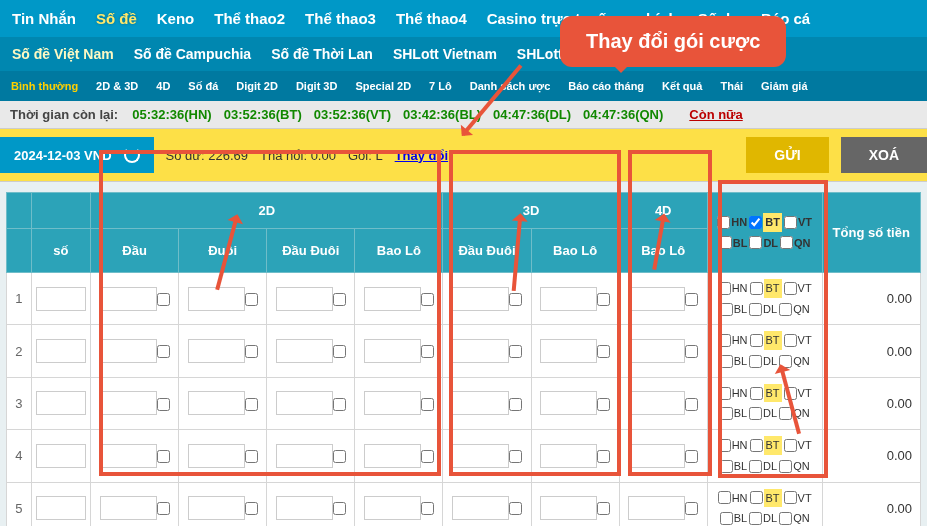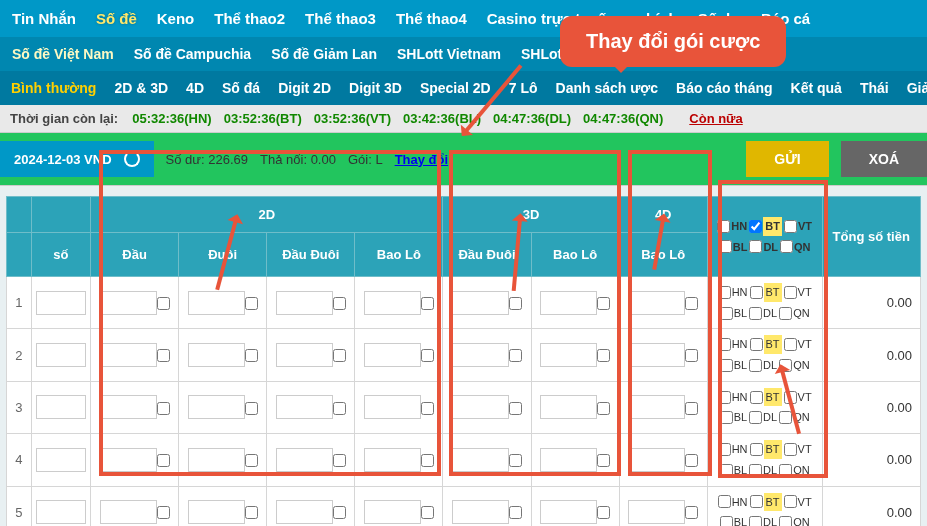--- a/index.html
+++ b/index.html
@@ -7,29 +7,29 @@
 
 .nav1{background:#0098c7;display:flex;align-items:center;padding:6px 4px;gap:4px;white-space:nowrap;overflow:hidden}
 .nav1 a{color:#fff;padding:4px 8px;text-decoration:none;font-weight:600;font-size:15px}
 .nav1 a.active{color:#ffe86b;text-shadow:0 0 3px rgba(0,0,0,.3)}
 
 .nav2{background:#0087b0;display:flex;align-items:center;padding:6px 4px;gap:4px;white-space:nowrap;overflow:hidden}
 .nav2 a{color:#fff;padding:3px 8px;text-decoration:none;font-weight:600;font-size:14px}
 .nav2 a.active{color:#fef9c3}
 
 .nav3{background:#0079a0;display:flex;align-items:center;padding:6px 4px;gap:4px;white-space:nowrap;overflow:hidden}
-.nav3 a{color:#fff;padding:3px 7px;text-decoration:none;font-weight:600;font-size:14px}
+.nav3 a{color:#fff;padding:3px 7px;text-decoration:none;font-weight:600;font-size:11px}
 .nav3 a.active{color:#ffd000}
 
 .infobar{background:#e9e9e9;display:flex;align-items:center;padding:6px 10px;gap:14px;font-size:13px;border-bottom:1px solid #ccc}
 .infobar .lbl{color:#444;font-weight:600}
 .infobar .g{color:#118800;font-weight:700}
 .infobar .more{color:#b00;text-decoration:underline;font-weight:700}
 
-.ctrlbar{background:#22c55e;display:flex;align-items:center;padding:8px 0;gap:12px;font-size:13px;border-bottom:1px solid #ccc}
+.ctrlbar{background:#fde047;display:flex;align-items:center;padding:8px 0;gap:12px;font-size:13px;border-bottom:1px solid #ccc}
 .date{background:#0098c7;color:#fff;padding:10px 14px;font-weight:700;display:flex;align-items:center;gap:12px}
 .refresh{display:inline-block;width:16px;height:16px;border:2px solid #fff;border-top-color:transparent;border-radius:50%}
 .ctrlbar .kv{color:#333}
 .ctrlbar .kv b{font-weight:400}
 .change{color:#00e;text-decoration:underline;font-weight:700}
 .spacer{flex:1}
 .btn{padding:10px 28px;font-weight:800;border:none;color:#fff;cursor:pointer;font-size:14px}
 .btn.send{background:#e0b700}
 .btn.clear{background:#666}
 
@@ -82,21 +82,21 @@
     <a href="#">Thể thao4</a>
     <a href="#">Casino trực tuyế</a>
     <a href="#"></a>
     <a href="#">hính</a>
     <a href="#">Số dư</a>
     <a href="#">Báo cá</a>
   </div>
 <div class="nav2" id="nav2">
     <a href="#" class="active">Số đề Việt Nam</a>
     <a href="#">Số đề Campuchia</a>
-    <a href="#">Số đề Giảm Lan</a>
+    <a href="#">Số đề Thời Lan</a>
     <a href="#">SHLott Vietnam</a>
     <a href="#">SHLott Car</a>
   </div>
 <div class="nav3" id="nav3">
     <a href="#" class="active">Bình thường</a>
     <a href="#">2D &amp; 3D</a>
     <a href="#">4D</a>
     <a href="#">Số đá</a>
     <a href="#">Digit 2D</a>
     <a href="#">Digit 3D</a>

